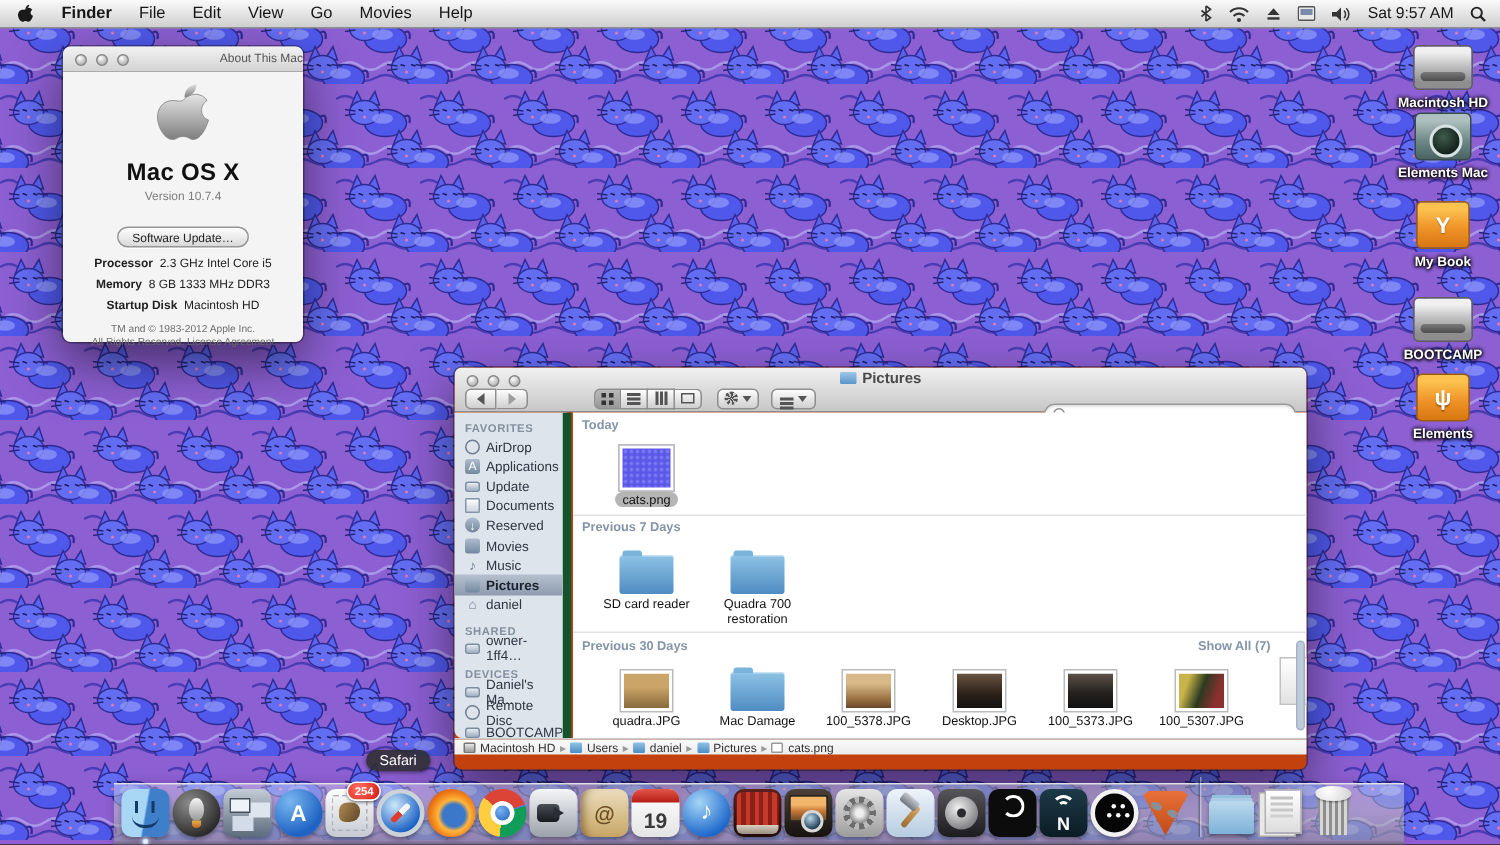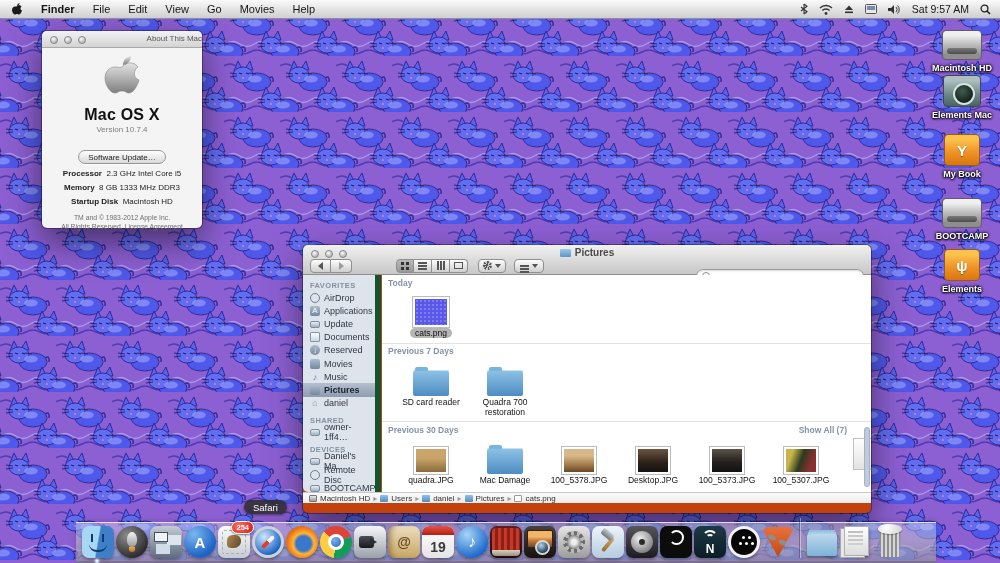--- a/index.html
+++ b/index.html
@@ -148,21 +148,21 @@
     background:linear-gradient(#fbc24e 15%,#f0952a 55%,#d8760f);position:relative;
     display:flex;align-items:center;justify-content:center;color:#fff;font-weight:bold;font-size:15px;
     text-shadow:0 1px 1px rgba(0,0,0,.35);}
   
   .dock{position:absolute;left:76px;right:0;bottom:0;width:860px;height:46px;z-index:40;}
   .shelf{position:absolute;left:0;right:0;bottom:0;height:38px;
     background:linear-gradient(rgba(235,238,242,.35),rgba(190,194,200,.55) 45%,rgba(150,153,160,.65));
     border-top:1px solid rgba(255,255,255,.75);border-bottom:2px solid rgba(90,90,95,.6);
     box-shadow:0 -1px 6px rgba(0,0,0,.15);}
   .dock-icons{position:absolute;left:4px;bottom:5px;display:flex;align-items:flex-end;}
-  .dslot{width:34px;display:flex;justify-content:flex-end;position:relative;flex:none;}
+  .dslot{width:34px;display:flex;justify-content:center;position:relative;flex:none;}
   .di{width:32px;height:32px;border-radius:7px;position:relative;flex:none;
     box-shadow:0 2px 3px rgba(0,0,0,.3);}
   .run-dot{position:absolute;bottom:-5px;left:50%;margin-left:-2px;width:4px;height:4px;border-radius:50%;
     background:radial-gradient(#fff,#9ecbff);box-shadow:0 0 3px #fff;}
   .i-finder{background:linear-gradient(100deg,#a8d6f5 48%,#3f7ec8 52%);}
   .i-finder::before{content:"";position:absolute;left:9px;top:8px;width:2px;height:8px;background:#123a66;
     box-shadow:11px 0 #123a66;}
   .i-finder::after{content:"";position:absolute;left:7px;bottom:6px;width:18px;height:8px;
     border-bottom:2px solid #123a66;border-radius:0 0 12px 12px;box-sizing:border-box;}
   .i-launchpad{border-radius:50%;background:radial-gradient(circle at 35% 30%,#8c8c8c,#2a2a2a 75%);}

